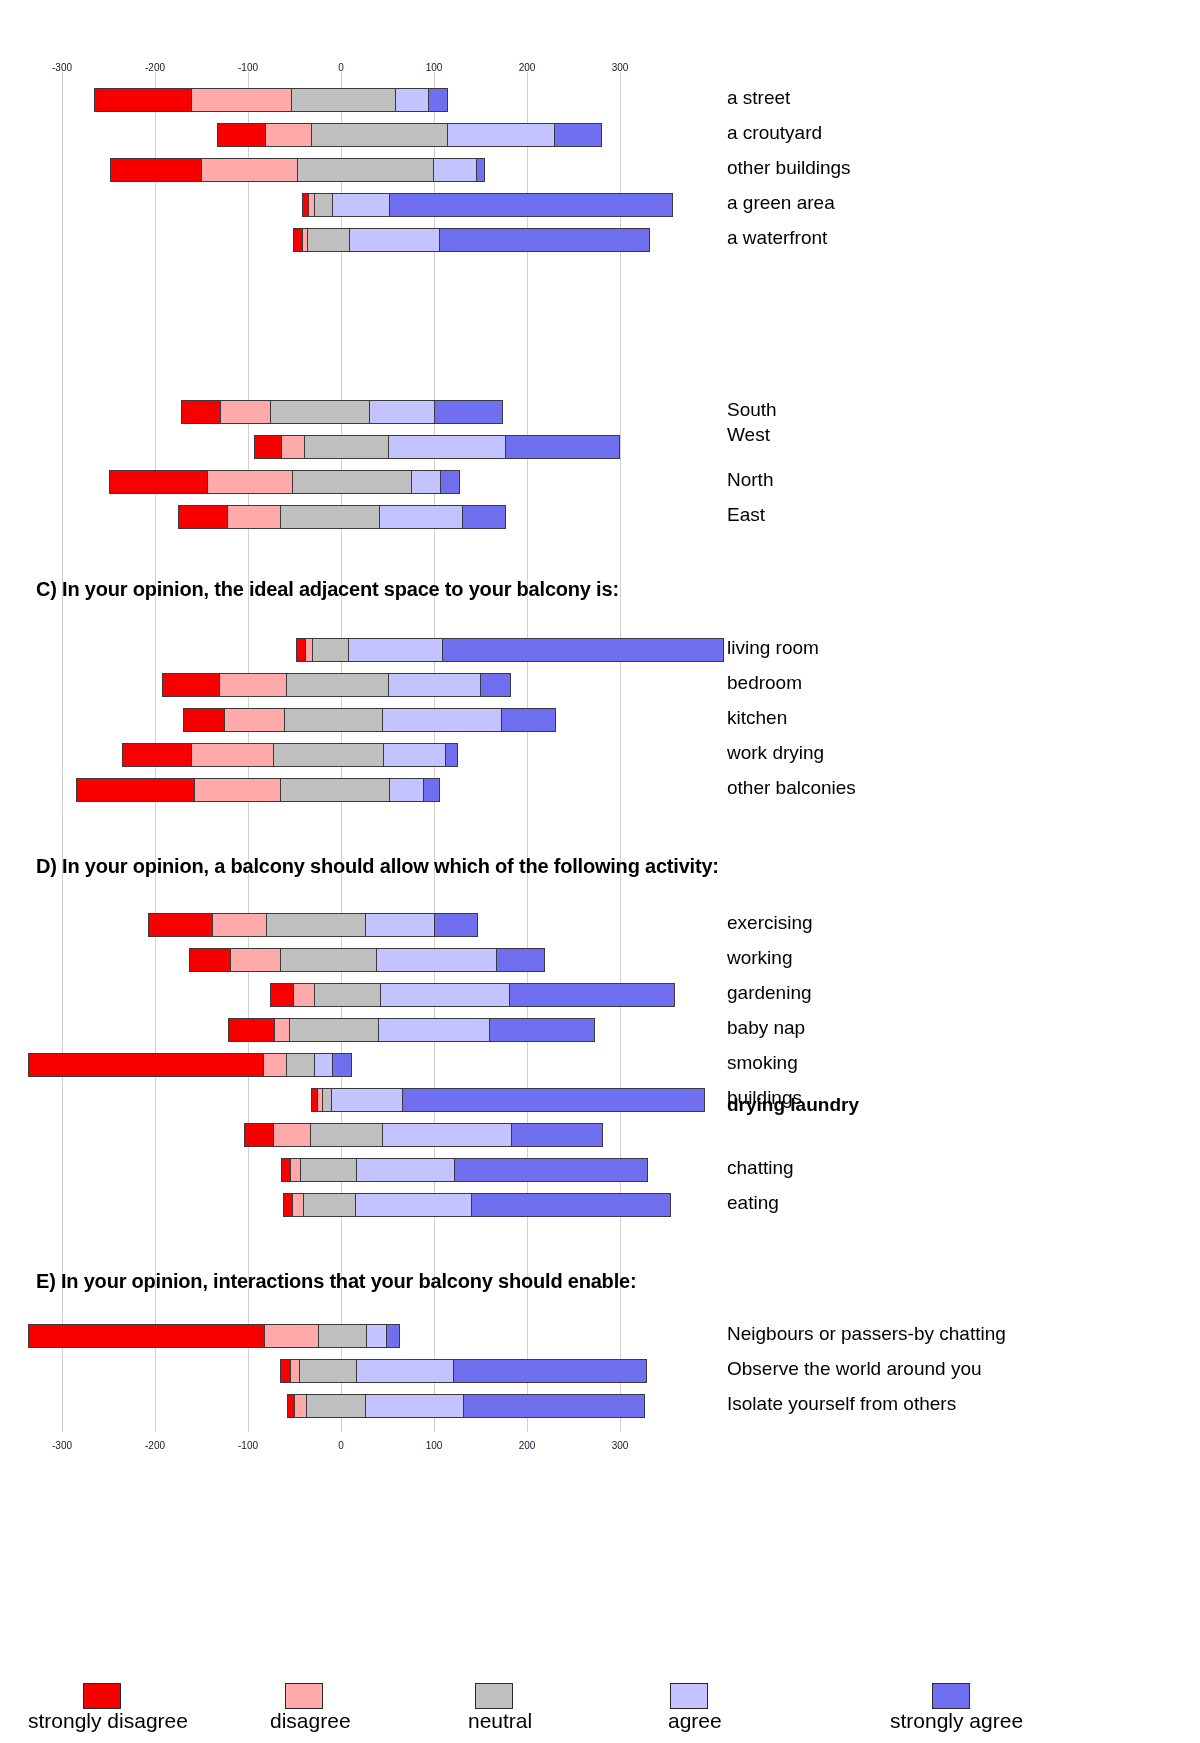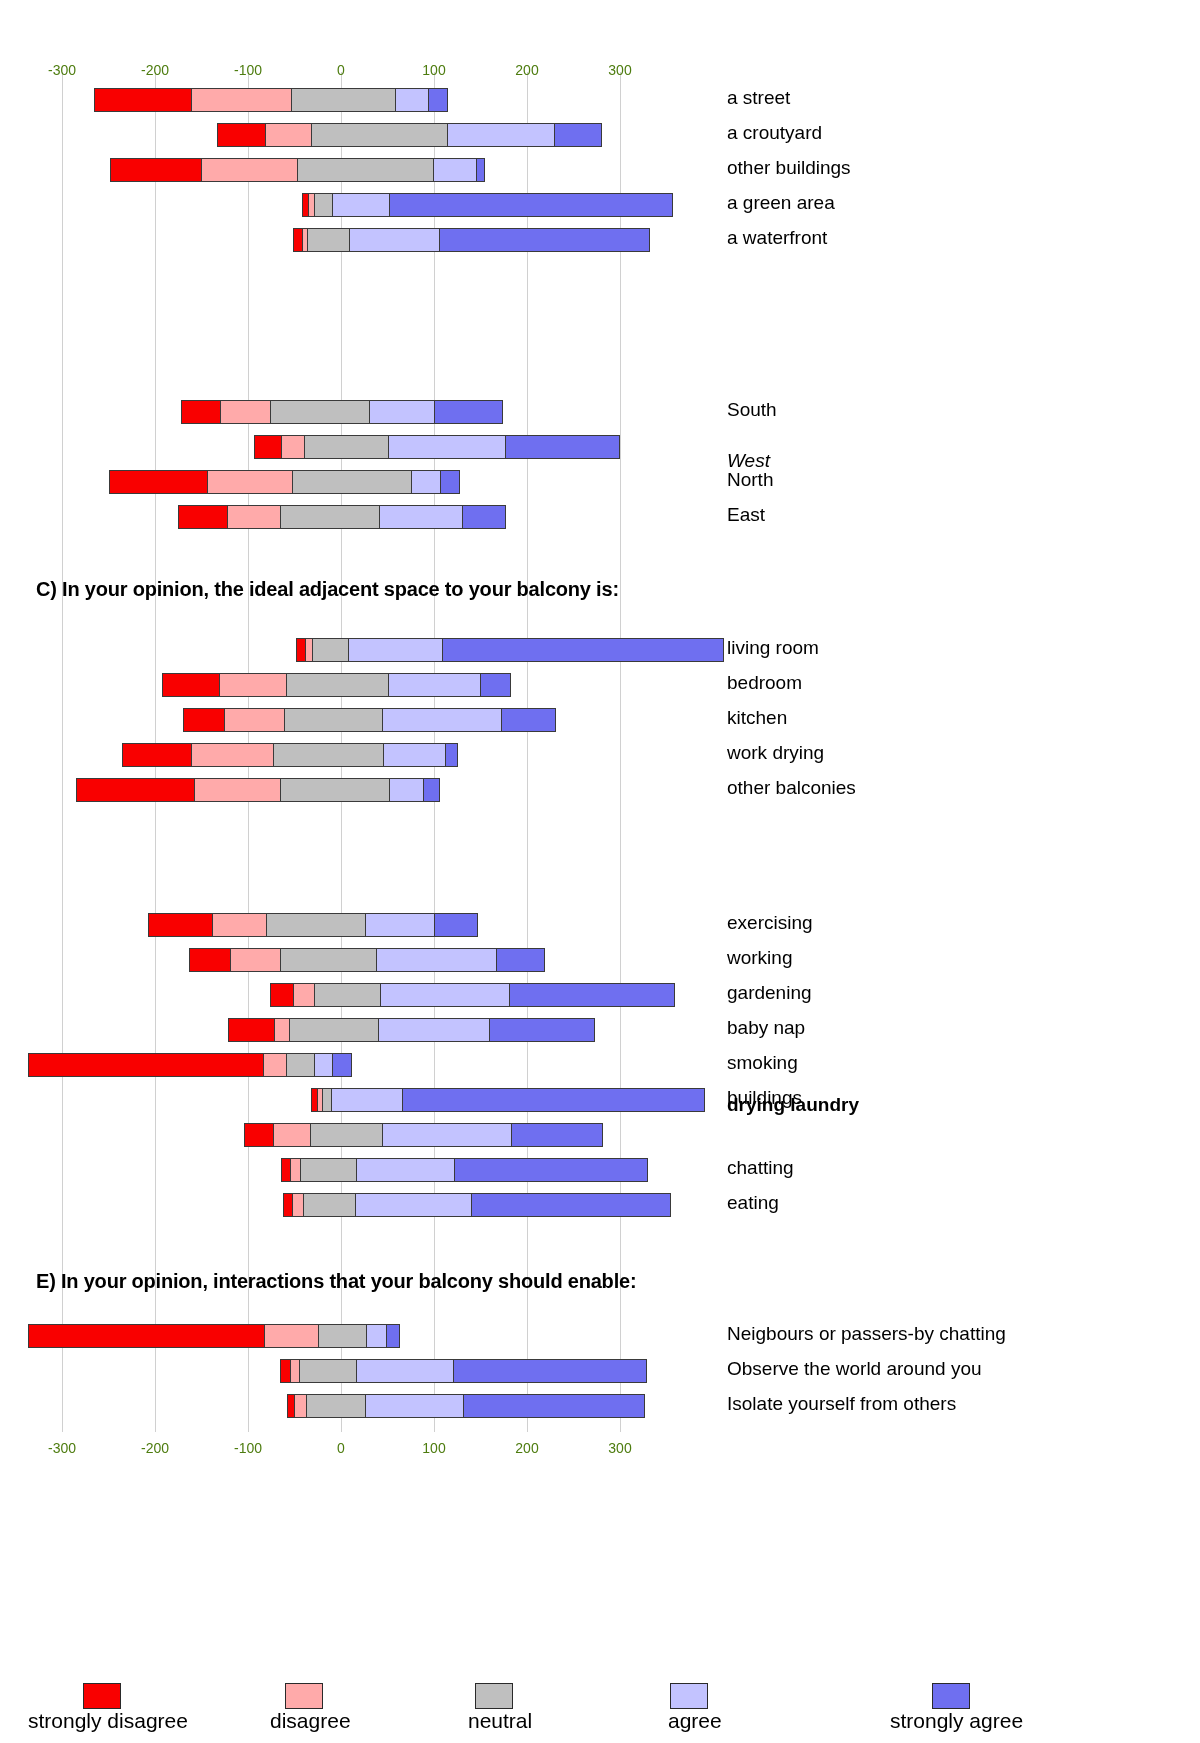--- a/index.html
+++ b/index.html
@@ -38,23 +38,23 @@
   .section-title {
     position: absolute;
     font-weight: bold;
     font-size: 20px;
     letter-spacing: -0.2px;
     white-space: nowrap;
     color: #000;
   }
   .axis-tick-label {
     position: absolute;
-    font-size: 14px;
+    font-size: 10px;
     transform: translateX(-50%);
-    color: #4d7c0f;
+    color: #0f172a;
     white-space: nowrap;
   }
   .bar {
     position: absolute;
     height: 24px;
     display: flex;
     border: 1.5px solid #3a3a3a;
     background: transparent;
   }
   .seg { height: 100%; border-right: 1.2px solid #3a3a3a; }
@@ -154,21 +154,21 @@
         <div class="seg" style="width: 20.8092%; background: rgb(111, 111, 240);"></div>
       </div>
       <div class="row-label" style="top: 399px;">South</div>
       <div class="bar" style="left: 253.58px; top: 435px; width: 366.42px;">
         <div class="seg" style="width: 7.61421%; background: rgb(249, 0, 0);"></div>
         <div class="seg" style="width: 6.34518%; background: rgb(255, 170, 170);"></div>
         <div class="seg" style="width: 22.8426%; background: rgb(191, 191, 191);"></div>
         <div class="seg" style="width: 32.2335%; background: rgb(195, 195, 255);"></div>
         <div class="seg" style="width: 30.9645%; background: rgb(111, 111, 240);"></div>
       </div>
-      <div class="row-label" style="top: 450px; font-style: italic;">West</div>
+      <div class="row-label" style="top: 424px;">West</div>
       <div class="bar" style="left: 108.5px; top: 470px; width: 351.54px;">
         <div class="seg" style="width: 28.3069%; background: rgb(249, 0, 0);"></div>
         <div class="seg" style="width: 24.0741%; background: rgb(255, 170, 170);"></div>
         <div class="seg" style="width: 34.127%; background: rgb(191, 191, 191);"></div>
         <div class="seg" style="width: 8.46561%; background: rgb(195, 195, 255);"></div>
         <div class="seg" style="width: 5.02646%; background: rgb(111, 111, 240);"></div>
       </div>
       <div class="row-label" style="top: 469px;">North</div>
       <div class="bar" style="left: 178.25px; top: 505px; width: 327.36px;">
         <div class="seg" style="width: 15.0568%; background: rgb(249, 0, 0);"></div>
@@ -212,20 +212,21 @@
       </div>
       <div class="row-label" style="top: 742px;">work drying</div>
       <div class="bar" style="left: 75.95px; top: 778px; width: 363.63px;">
         <div class="seg" style="width: 32.7366%; background: rgb(249, 0, 0);"></div>
         <div class="seg" style="width: 23.7852%; background: rgb(255, 170, 170);"></div>
         <div class="seg" style="width: 30.179%; background: rgb(191, 191, 191);"></div>
         <div class="seg" style="width: 9.20716%; background: rgb(195, 195, 255);"></div>
         <div class="seg" style="width: 4.09207%; background: rgb(111, 111, 240);"></div>
       </div>
       <div class="row-label" style="top: 777px;">other balconies</div>
+      <div class="section-title" style="left: 36px; top: 855px;">D) In your opinion, a balcony should allow which of the following activity:</div>
       <div class="bar" style="left: 147.56px; top: 913px; width: 330.15px;">
         <div class="seg" style="width: 19.7183%; background: rgb(249, 0, 0);"></div>
         <div class="seg" style="width: 16.338%; background: rgb(255, 170, 170);"></div>
         <div class="seg" style="width: 30.1408%; background: rgb(191, 191, 191);"></div>
         <div class="seg" style="width: 21.1268%; background: rgb(195, 195, 255);"></div>
         <div class="seg" style="width: 12.6761%; background: rgb(111, 111, 240);"></div>
       </div>
       <div class="row-label" style="top: 912px;">exercising</div>
       <div class="bar" style="left: 189.41px; top: 948px; width: 355.26px;">
         <div class="seg" style="width: 11.5183%; background: rgb(249, 0, 0);"></div>

